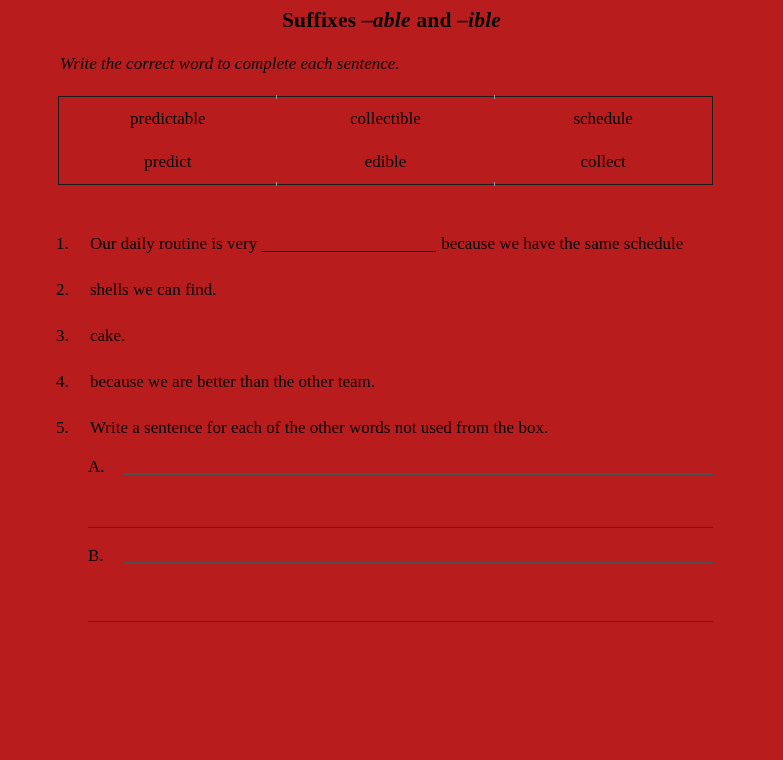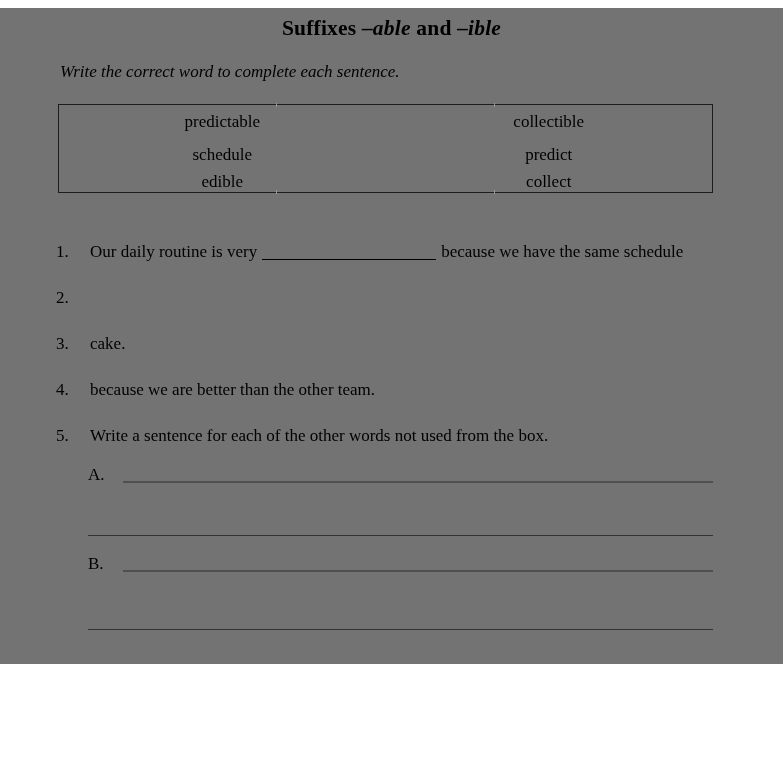--- a/index.html
+++ b/index.html
@@ -1,25 +1,24 @@
 <!DOCTYPE html>
 <html><head>
 <meta charset="utf-8">
 <style>
   * { margin:0; padding:0; box-sizing:border-box; }
   html,body { background:#ffffff; }
   .page {
     position:relative;
-    width:783px; height:656px;
-    background:#737373;
+    width:783px; height:760px;
+    background:#b91c1c;
     color:#000;
     font-family:"Liberation Serif","DejaVu Serif",serif;
     font-size:17px;
     overflow:hidden;
-    margin-top:8px;
   }
   .title {
     padding-top:8px;
     text-align:center;
     font-size:21.5px;
     font-weight:bold;
     letter-spacing:0.2px;
   }
   .title .suf { font-style:italic; }
   .instructions {
@@ -29,21 +28,21 @@
   }
   .word-box {
     position:relative;
     margin:22px 0 0 58px;
     width:655px; height:89px;
     border:1.5px solid #1d1d1d;
   }
   .wb-grid {
     display:grid;
     width:100%; height:100%;
-    grid-template-columns:1fr 1fr;
+    grid-template-columns:1fr 1fr 1fr;
     grid-template-rows:1fr 1fr;
     align-items:center;
     justify-items:center;
   }
   .wb-word { font-size:17px; }
   .tick {
     position:absolute; width:1px; height:4px; background:#9a9a9a;
   }
   .tick.t1 { left:33.3%; top:-2px; }
   .tick.t2 { left:66.6%; top:-2px; }
@@ -120,20 +119,21 @@
     <div class="question">
       <span class="qnum">1.</span>
       <div class="qtext">
         <div class="qline1"><span>Our daily routine is very</span><span class="blank"></span><span>because we have the same schedule</span></div>
       </div>
     </div>
 
     <div class="question">
       <span class="qnum">2.</span>
       <div class="qtext">
+        <div>shells we can find.</div>
       </div>
     </div>
 
     <div class="question">
       <span class="qnum">3.</span>
       <div class="qtext">
         <div>cake.</div>
       </div>
     </div>
 

